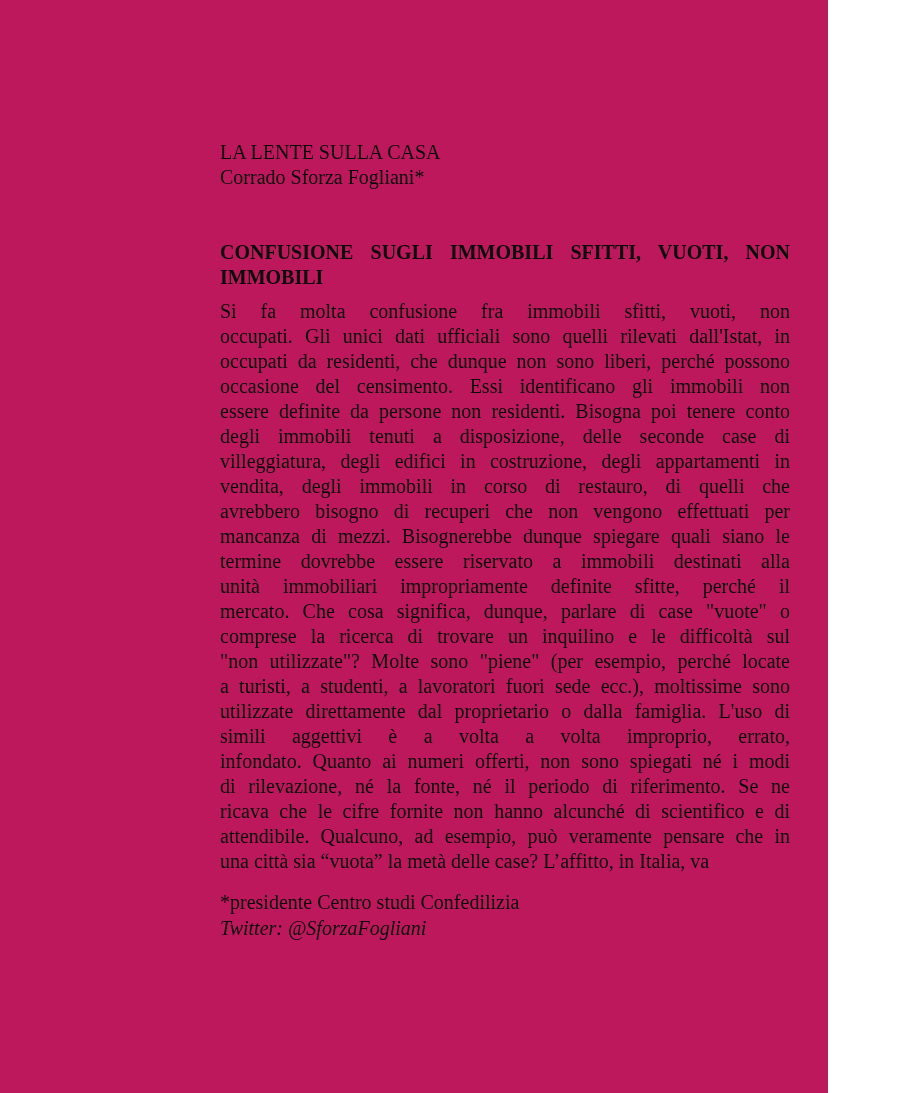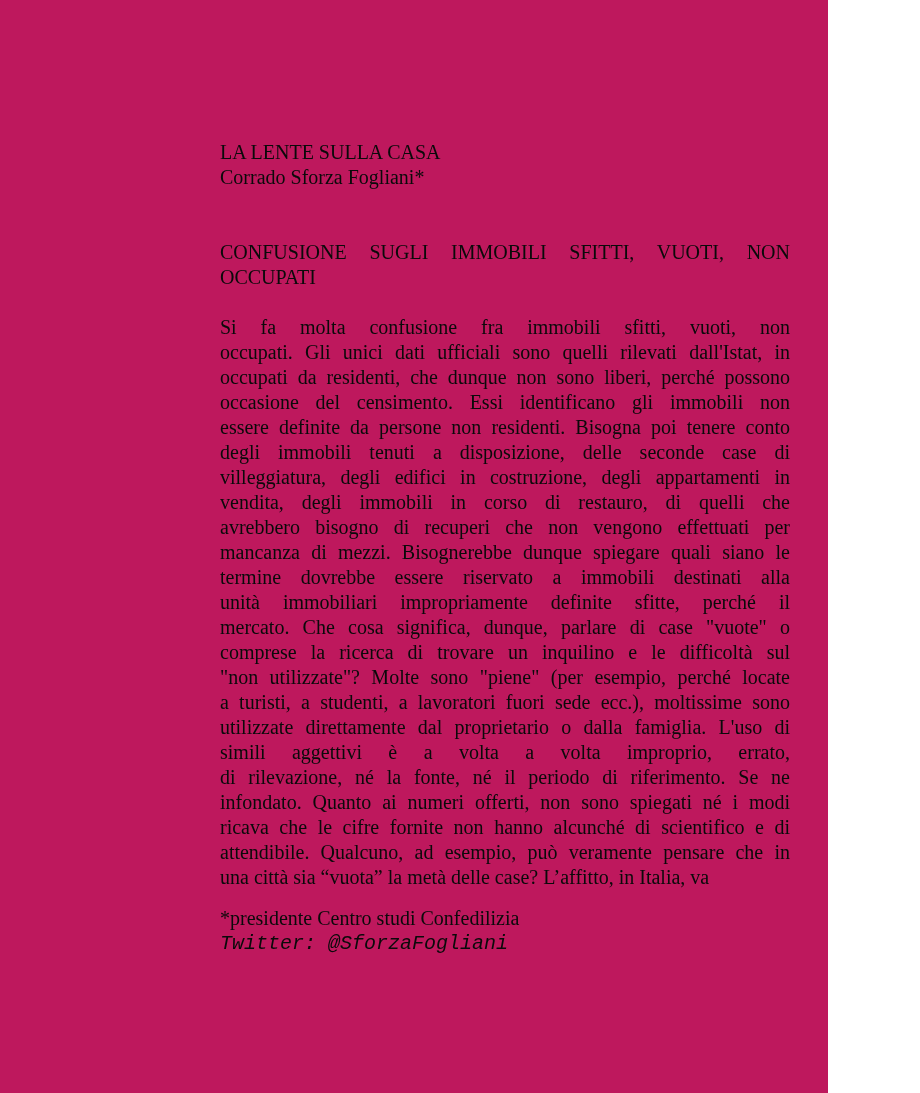--- a/index.html
+++ b/index.html
@@ -28,21 +28,22 @@
   }
   .line {
     font-size: 20px;
     line-height: 25px;
     white-space: normal;
   }
   .title-block {
     margin-bottom: 50px; 
   }
   .heading-block {
-    margin-bottom: 25px; 
+    margin-bottom: 9px; 
+    font-weight: bold;
   }
   .heading-line,
   .body-line {
     text-align: justify;
     text-align-last: justify;
     text-justify: inter-word;
   }
   .heading-block .heading-line:last-child,
   .body-block .body-line:last-child {
     text-align: left;
@@ -50,37 +51,36 @@
   }
   .footer-block {
     margin-top: 15px;
     text-align: left;
   }
   .footer-block .line {
     line-height: 26px;
   }
   .footer-twitter {
     font-style: italic;
-    font-family: Liberation Mono, monospace;
   }
 </style>
 </head>
 <body>
 
 <div class="page">
   <div class="content">
 
     <div class="title-block">
       <div class="line title">LA LENTE SULLA CASA</div>
       <div class="line author">Corrado Sforza Fogliani*</div>
     </div>
 
     <div class="heading-block">
         <div class="line heading-line">CONFUSIONE SUGLI IMMOBILI SFITTI, VUOTI, NON</div>
-        <div class="line heading-line">OCCUPATI</div>
+        <div class="line heading-line">IMMOBILI</div>
       </div>
 
     <div class="body-block">
         <div class="line body-line">Si fa molta confusione fra immobili sfitti, vuoti, non</div>
         <div class="line body-line">occupati. Gli unici dati ufficiali sono quelli rilevati dall'Istat, in</div>
         <div class="line body-line">occupati da residenti, che dunque non sono liberi, perché possono</div>
         <div class="line body-line">occasione del censimento. Essi identificano gli immobili non</div>
         <div class="line body-line">essere definite da persone non residenti. Bisogna poi tenere conto</div>
         <div class="line body-line">degli immobili tenuti a disposizione, delle seconde case di</div>
         <div class="line body-line">villeggiatura, degli edifici in costruzione, degli appartamenti in</div>
@@ -88,22 +88,22 @@
         <div class="line body-line">avrebbero bisogno di recuperi che non vengono effettuati per</div>
         <div class="line body-line">mancanza di mezzi. Bisognerebbe dunque spiegare quali siano le</div>
         <div class="line body-line">termine dovrebbe essere riservato a immobili destinati alla</div>
         <div class="line body-line">unità immobiliari impropriamente definite sfitte, perché il</div>
         <div class="line body-line">mercato. Che cosa significa, dunque, parlare di case "vuote" o</div>
         <div class="line body-line">comprese la ricerca di trovare un inquilino e le difficoltà sul</div>
         <div class="line body-line">"non utilizzate"? Molte sono "piene" (per esempio, perché locate</div>
         <div class="line body-line">a turisti, a studenti, a lavoratori fuori sede ecc.), moltissime sono</div>
         <div class="line body-line">utilizzate direttamente dal proprietario o dalla famiglia. L'uso di</div>
         <div class="line body-line">simili aggettivi è a volta a volta improprio, errato,</div>
+        <div class="line body-line">infondato. Quanto ai numeri offerti, non sono spiegati né i modi</div>
         <div class="line body-line">di rilevazione, né la fonte, né il periodo di riferimento. Se ne</div>
-        <div class="line body-line">infondato. Quanto ai numeri offerti, non sono spiegati né i modi</div>
         <div class="line body-line">ricava che le cifre fornite non hanno alcunché di scientifico e di</div>
         <div class="line body-line">attendibile. Qualcuno, ad esempio, può veramente pensare che in</div>
         <div class="line body-line">una città sia “vuota” la metà delle case? L’affitto, in Italia, va</div>
       </div>
 
     <div class="footer-block">
       <div class="line footer-credit">*presidente Centro studi Confedilizia</div>
       <div class="line footer-twitter">Twitter: @SforzaFogliani</div>
     </div>
 

